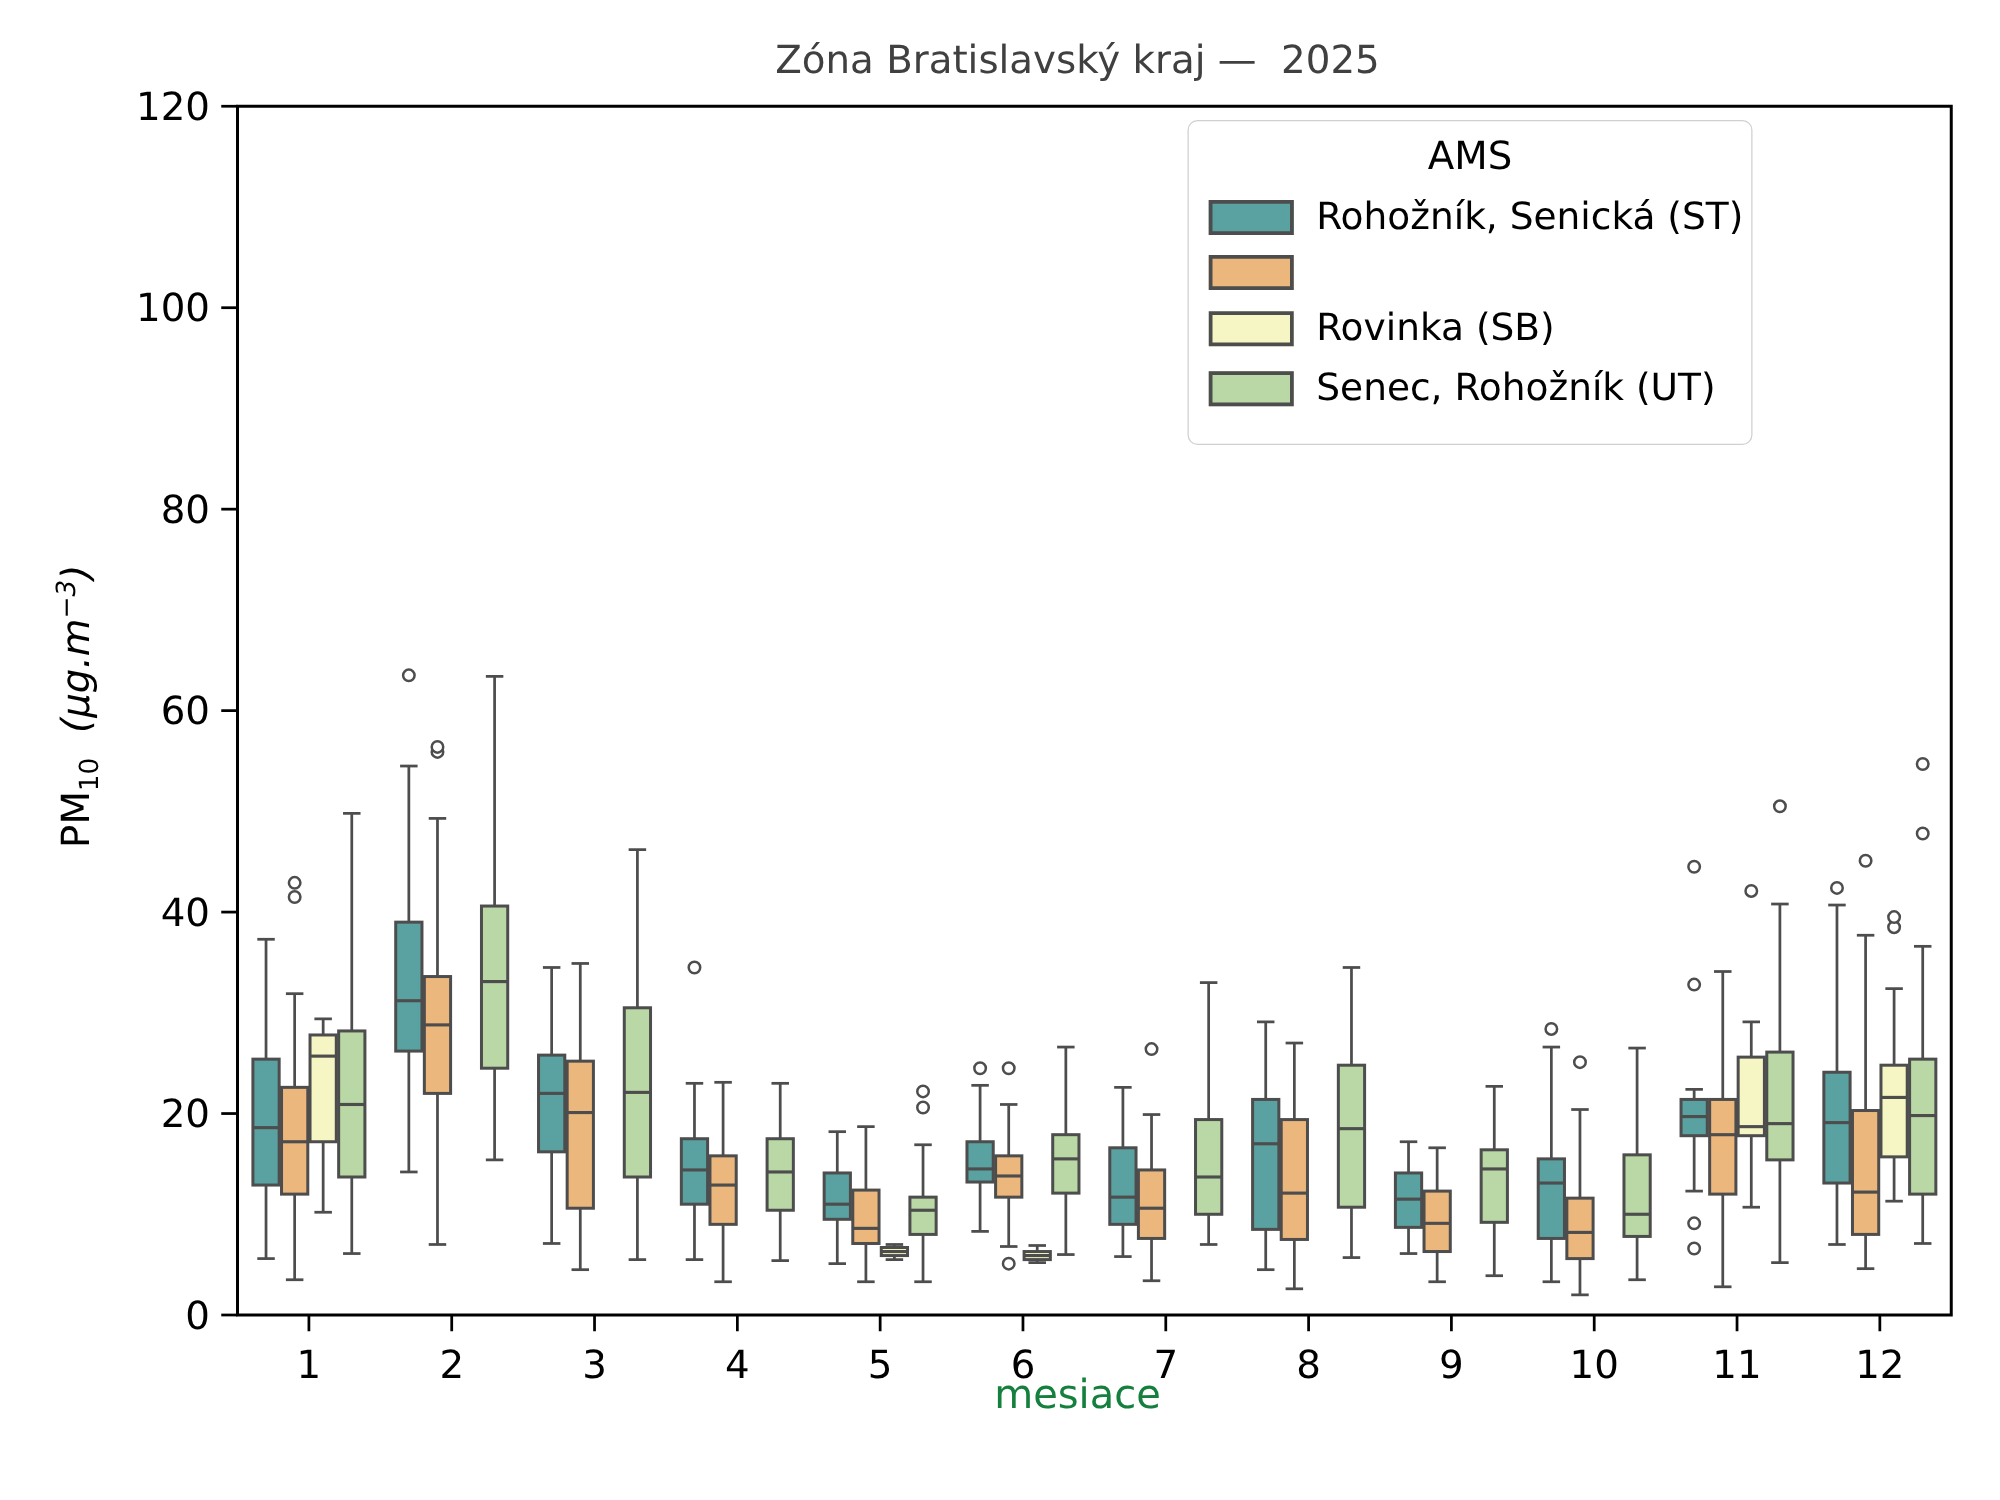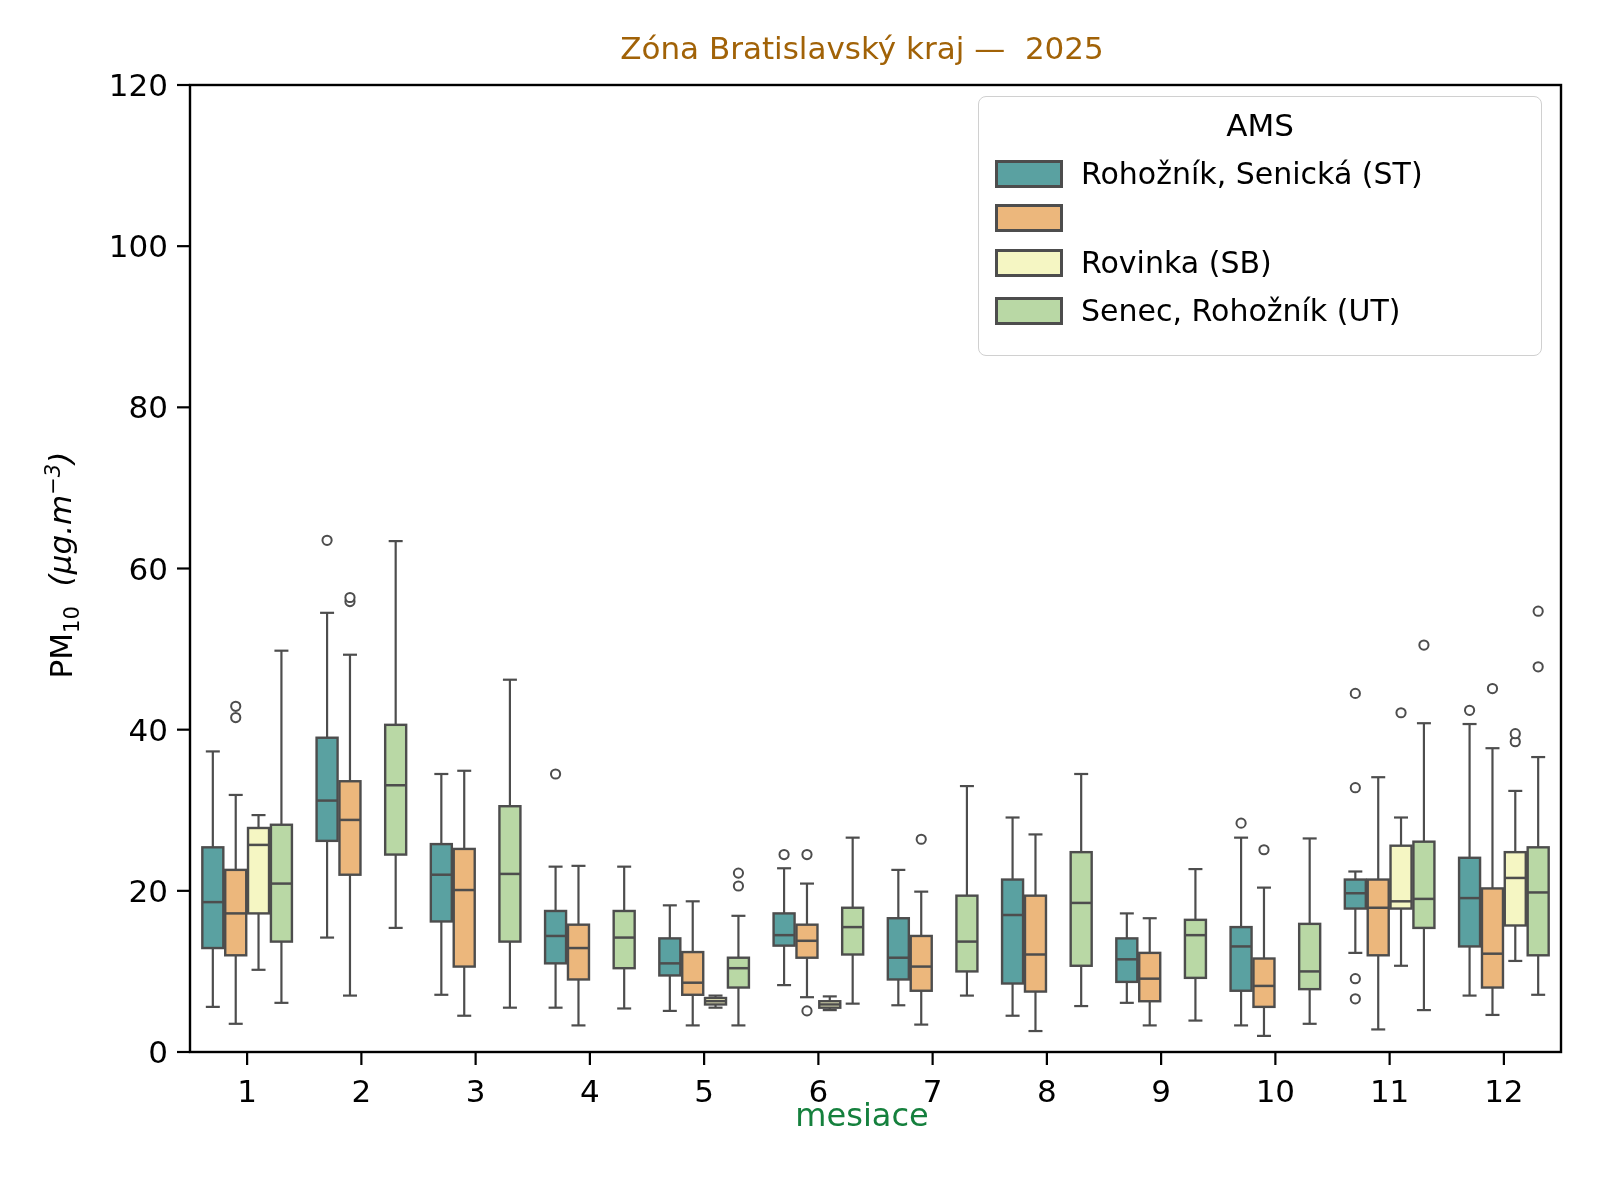--- a/index.html
+++ b/index.html
@@ -1,29 +1,29 @@
 <!DOCTYPE html>
 <html><head>
 <meta charset="utf-8">
 <style>
   html,body{margin:0;padding:0;background:#ffffff;width:1600px;height:1200px;overflow:hidden;
             font-family:"DejaVu Sans",sans-serif;color:#000;}
   #figure{position:relative;width:1600px;height:1200px;background:#fff;}
   #plot-svg{position:absolute;left:0;top:0;}
   .fig-title{position:absolute;left:862px;top:30px;transform:translateX(-50%);
-             font-size:31px;white-space:pre;color:#a16207;}
+             font-size:31px;white-space:pre;color:#404040;}
   .xlabel{position:absolute;left:862px;top:1096px;transform:translateX(-50%);
           font-size:32px;color:#15803d;}
   .ylabel{position:absolute;left:62px;top:565px;transform:translate(-50%,-50%) rotate(-90deg);
           font-size:31px;white-space:nowrap;color:#000;}
   .ylabel sub{font-size:68%;}
   .ylabel sup{font-size:68%;}
-  .legend{position:absolute;left:950px;top:96px;width:564px;box-sizing:border-box;
+  .legend{position:absolute;left:950px;top:96px;width:452px;box-sizing:border-box;
           background:rgba(255,255,255,0.92);border:1.5px solid #d0d0d0;border-radius:8px;
-          padding:8px 16px 14px 16px;margin-left:28px;}
+          padding:8px 16px 14px 16px;}
   .legend-title{text-align:center;font-size:31px;margin:2px 0 10px 0;}
   .legend-row{display:flex;align-items:center;margin:13px 0;}
   .swatch{width:62px;height:22px;border:3px solid #4d4d4d;margin-right:18px;flex:none;}
   .legend-label{font-size:30px;white-space:nowrap;}
 </style>
 </head>
 <body>
 
 <div id="figure">
   <svg id="plot-svg" width="1600" height="1200">

